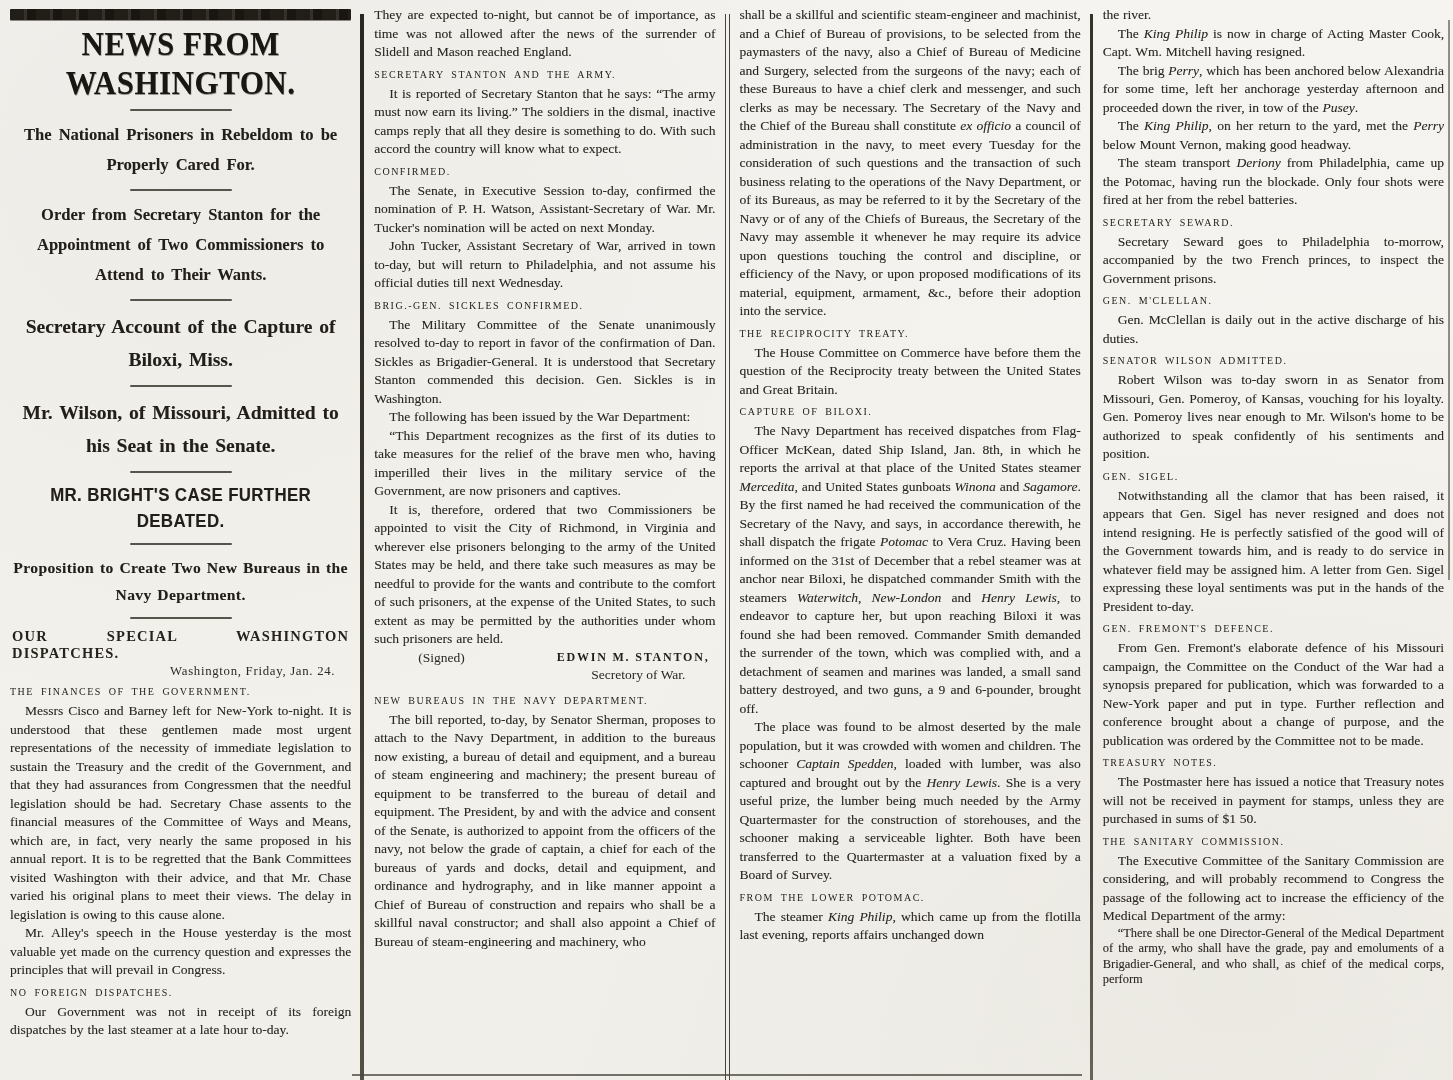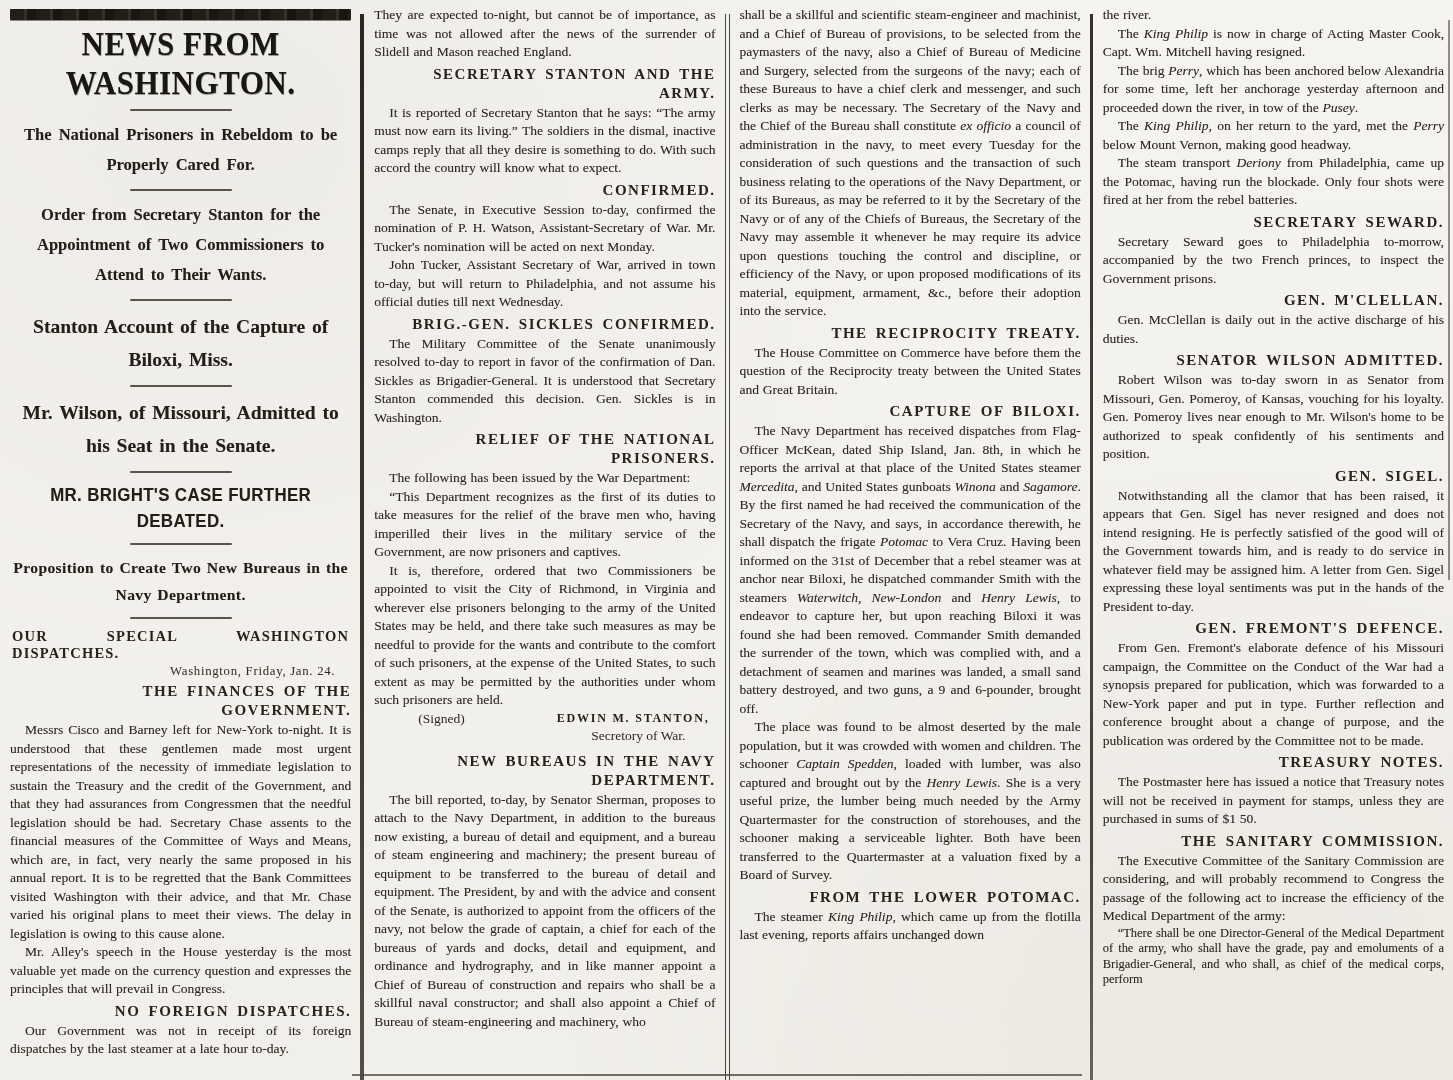--- a/index.html
+++ b/index.html
@@ -49,21 +49,21 @@
   .subhead.serif-lg{font-size:19.5px;font-weight:700;line-height:33px;word-spacing:2px;}
   .subhead.caps-sans{font-family:"Liberation Sans","DejaVu Sans",sans-serif;font-size:17.5px;font-weight:700;line-height:26px;letter-spacing:.4px;transform:scaleX(.96);}
   .subhead.slab{font-size:15.5px;font-weight:700;line-height:27px;letter-spacing:.4px;word-spacing:1.5px;}
   .byline{
     font-size:14.5px;letter-spacing:1.2px;word-spacing:4px;
     text-align:justify;text-align-last:justify;-moz-text-align-last:justify;
     margin:4px 2px 1px;color:#26231c;font-weight:600;
   }
   .dateline{font-size:12.8px;text-align:right;padding-right:16px;letter-spacing:.7px;margin:2px 0 1px;color:#2e2b24;}
   .section{
-    font-size:15px;font-weight:700;text-align:right;
+    font-size:10px;font-weight:400;text-align:left;
     letter-spacing:1.5px;word-spacing:3px;line-height:19px;
     margin:3px 0 1px;color:#26231c;
   }
   .body{
     font-size:13.5px;line-height:18.5px;text-align:justify;
     margin:0;text-indent:15px;
     text-shadow:.25px .25px 0 rgba(43,40,34,.28);
     word-spacing:.5px;
   }
   .body.noindent{text-indent:0;}
@@ -78,21 +78,21 @@
 
 <div class="page">
   <div class="col">
       <div class="bar"></div>
       <h1 class="headline">NEWS FROM WASHINGTON.</h1>
       <div class="rule"></div>
       <h2 class="subhead gothic">The National Prisoners in Rebeldom to be Properly Cared For.</h2>
       <div class="rule"></div>
       <h2 class="subhead gothic">Order from Secretary Stanton for the Appointment of Two Commissioners to Attend to Their Wants.</h2>
       <div class="rule"></div>
-      <h2 class="subhead serif-lg">Stanton Account of the Capture of Biloxi, Miss.</h2>
+      <h2 class="subhead serif-lg">Secretary Account of the Capture of Biloxi, Miss.</h2>
       <div class="rule"></div>
       <h2 class="subhead serif-lg">Mr. Wilson, of Missouri, Admitted to his Seat in the Senate.</h2>
       <div class="rule"></div>
       <h2 class="subhead caps-sans">MR. BRIGHT'S CASE FURTHER DEBATED.</h2>
       <div class="rule"></div>
       <h2 class="subhead slab">Proposition to Create Two New Bureaus in the Navy Department.</h2>
       <div class="rule"></div>
       <div class="byline">OUR SPECIAL WASHINGTON DISPATCHES.</div>
       <div class="dateline">Washington, Friday, Jan. 24.</div>
       <h3 class="section">THE FINANCES OF THE GOVERNMENT.</h3>
@@ -104,21 +104,20 @@
   <div class="divider d1"></div>
   <div class="col">
       <p class="body noindent">They are expected to-night, but cannot be of importance, as time was not allowed after the news of the surrender of Slidell and Mason reached England.</p>
       <h3 class="section">SECRETARY STANTON AND THE ARMY.</h3>
       <p class="body">It is reported of Secretary Stanton that he says: “The army must now earn its living.” The soldiers in the dismal, inactive camps reply that all they desire is something to do. With such accord the country will know what to expect.</p>
       <h3 class="section">CONFIRMED.</h3>
       <p class="body">The Senate, in Executive Session to-day, confirmed the nomination of P. H. Watson, Assistant-Secretary of War. Mr. Tucker's nomination will be acted on next Monday.</p>
       <p class="body">John Tucker, Assistant Secretary of War, arrived in town to-day, but will return to Philadelphia, and not assume his official duties till next Wednesday.</p>
       <h3 class="section">BRIG.-GEN. SICKLES CONFIRMED.</h3>
       <p class="body">The Military Committee of the Senate unanimously resolved to-day to report in favor of the confirmation of Dan. Sickles as Brigadier-General. It is understood that Secretary Stanton commended this decision. Gen. Sickles is in Washington.</p>
-      <h3 class="section">RELIEF OF THE NATIONAL PRISONERS.</h3>
       <p class="body">The following has been issued by the War Department:</p>
       <p class="body">“This Department recognizes as the first of its duties to take measures for the relief of the brave men who, having imperilled their lives in the military service of the Government, are now prisoners and captives.</p>
       <p class="body">It is, therefore, ordered that two Commissioners be appointed to visit the City of Richmond, in Virginia and wherever else prisoners belonging to the army of the United States may be held, and there take such measures as may be needful to provide for the wants and contribute to the comfort of such prisoners, at the expense of the United States, to such extent as may be permitted by the authorities under whom such prisoners are held.</p>
       <div class="signature">
         <span>(Signed)</span>
         <span class="sig-name">EDWIN M. STANTON,</span>
       </div>
       <div class="sigline">Secretory of War.</div>
       <h3 class="section">NEW BUREAUS IN THE NAVY DEPARTMENT.</h3>
       <p class="body">The bill reported, to-day, by Senator Sherman, proposes to attach to the Navy Department, in addition to the bureaus now existing, a bureau of detail and equipment, and a bureau of steam engineering and machinery; the present bureau of equipment to be transferred to the bureau of detail and equipment. The President, by and with the advice and consent of the Senate, is authorized to appoint from the officers of the navy, not below the grade of captain, a chief for each of the bureaus of yards and docks, detail and equipment, and ordinance and hydrography, and in like manner appoint a Chief of Bureau of construction and repairs who shall be a skillful naval constructor; and shall also appoint a Chief of Bureau of steam-engineering and machinery, who</p>

